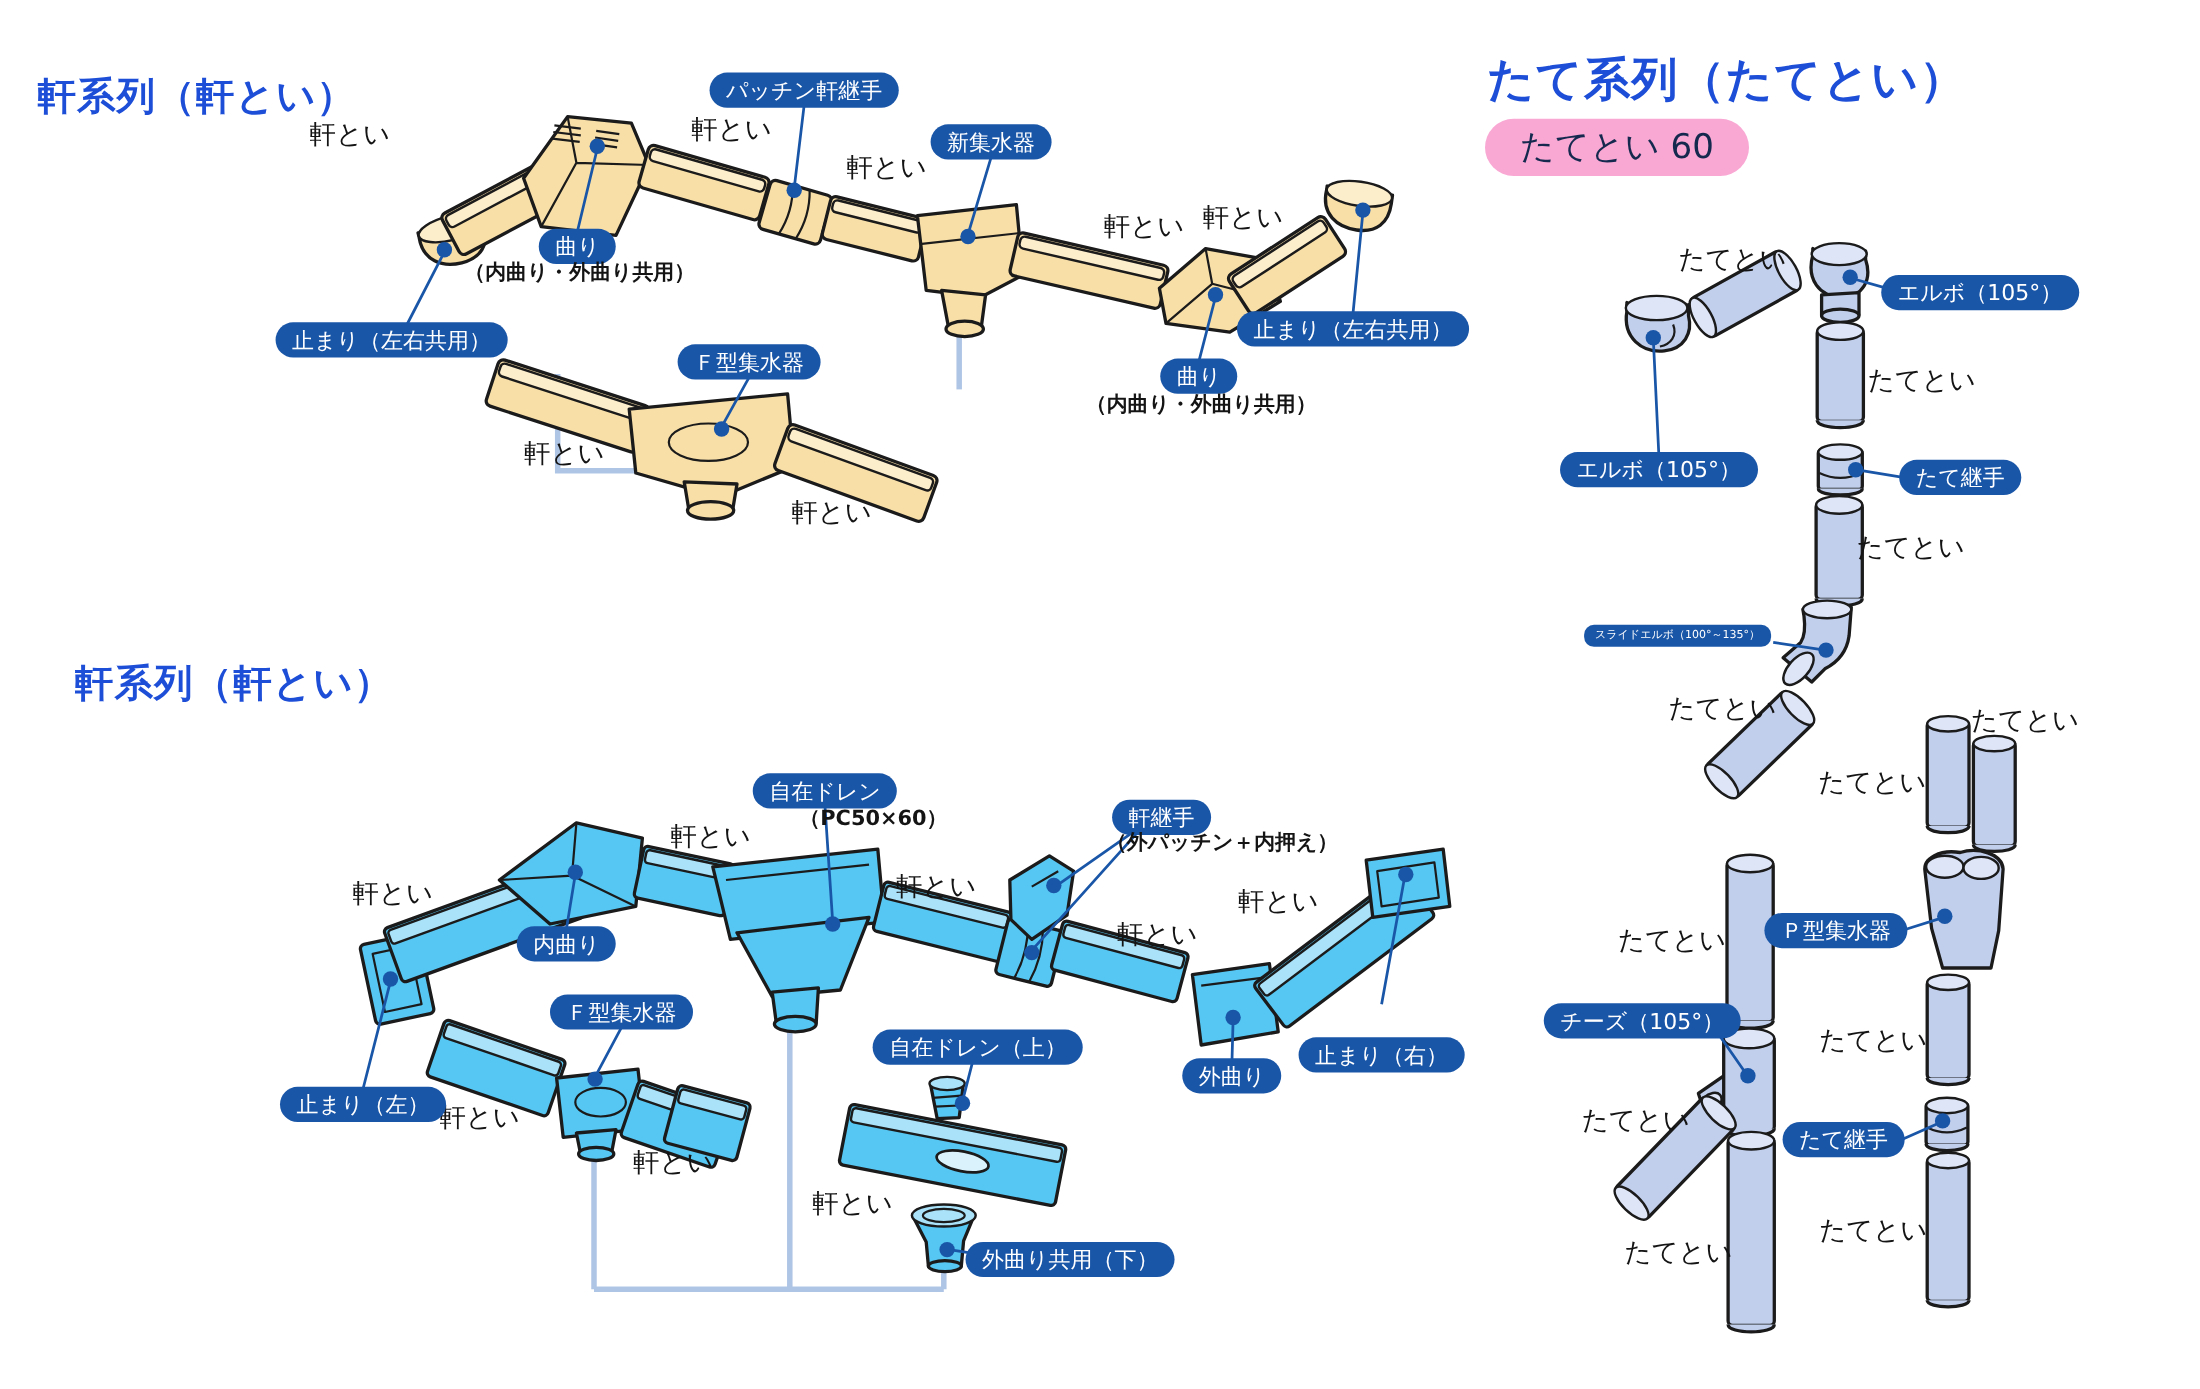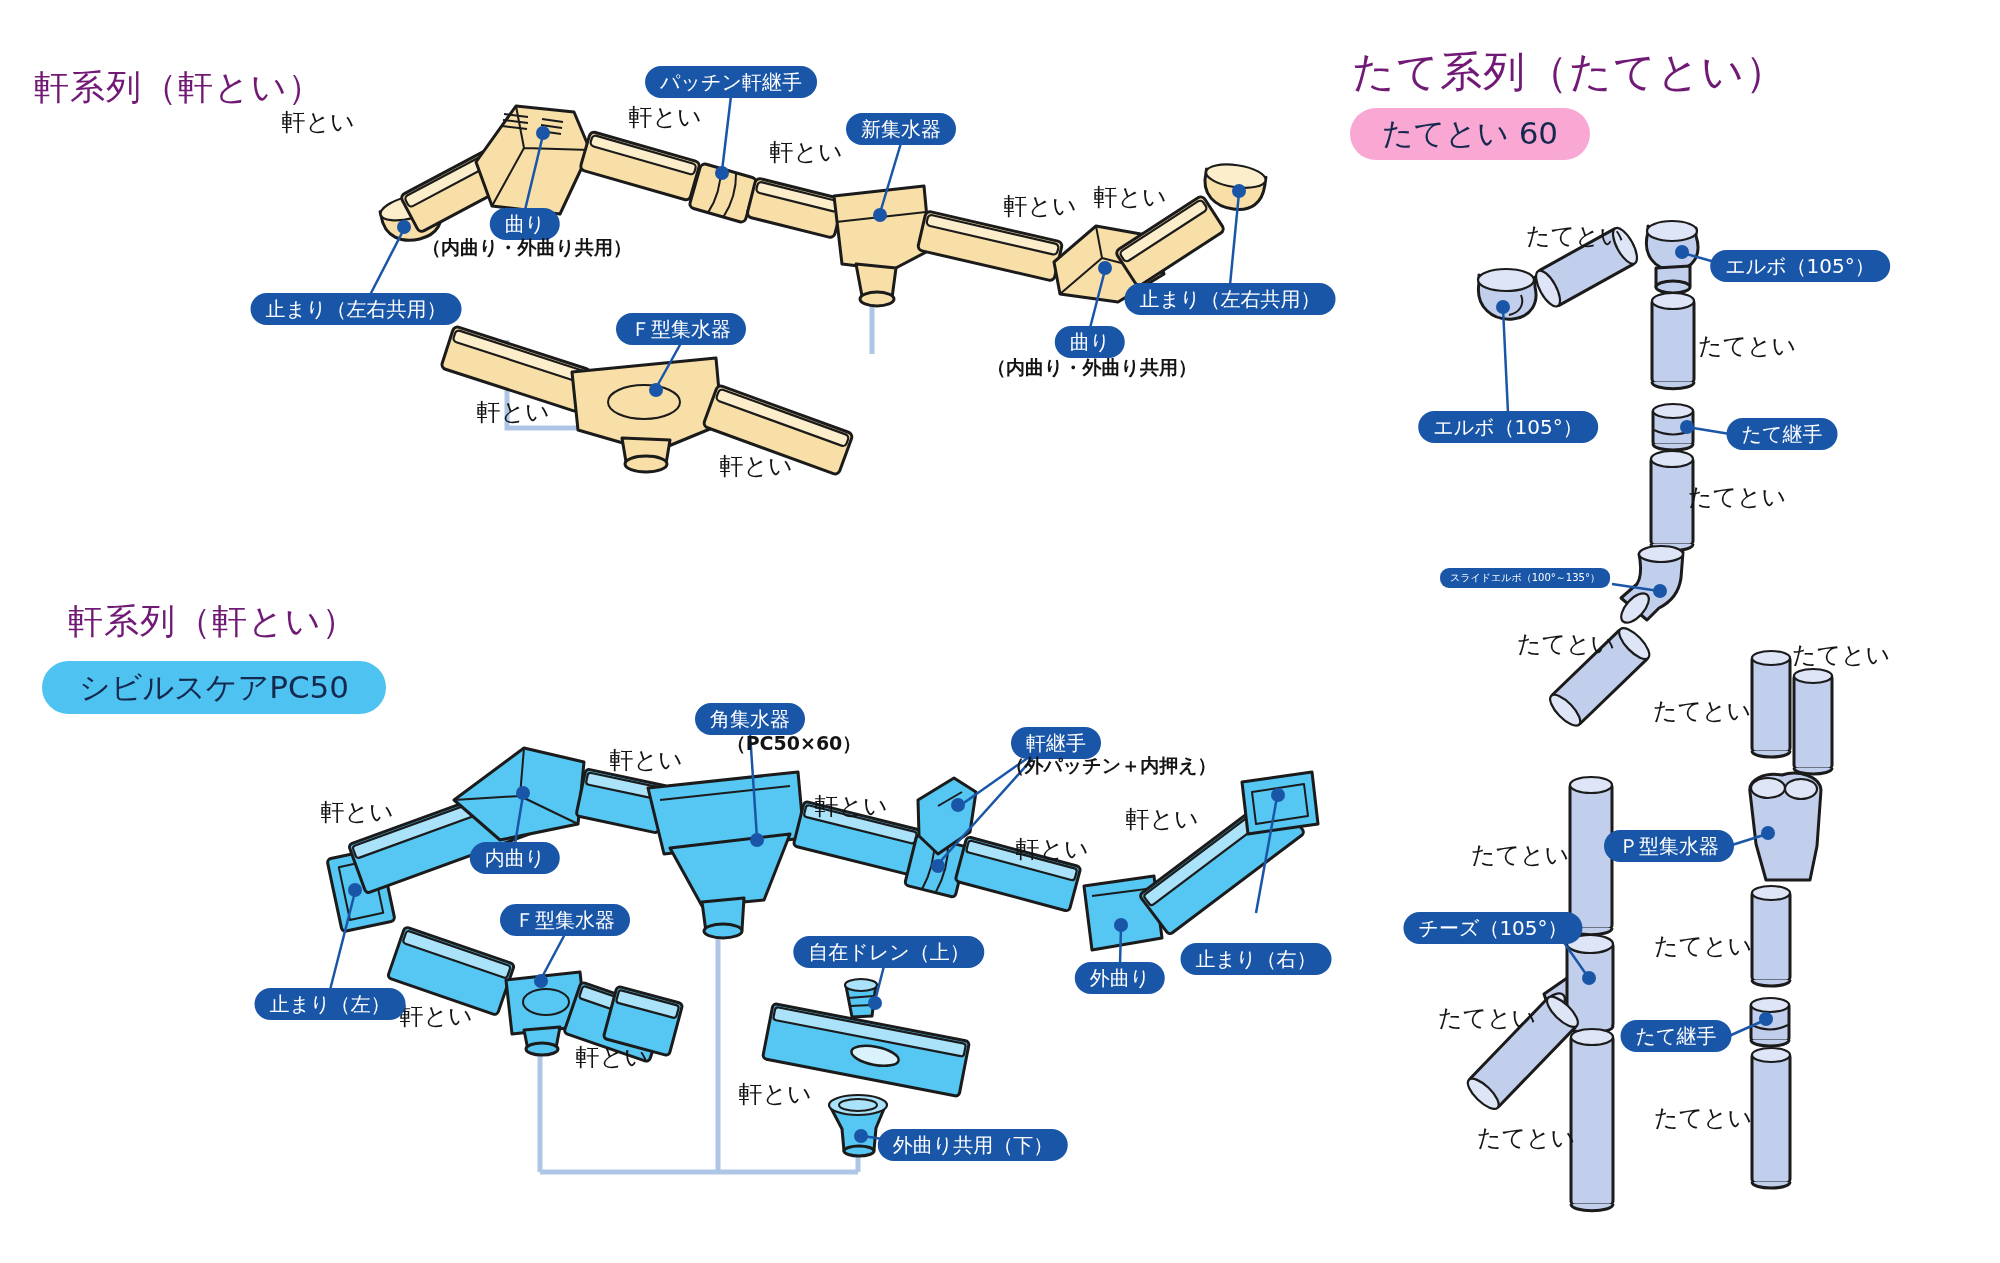--- a/index.html
+++ b/index.html
@@ -10,21 +10,21 @@
   .tanl{fill:#FCEDCB;stroke:#1b1b1b;stroke-width:2.2;stroke-linejoin:round}
   .blu{fill:#56C6F2;stroke:#1b1b1b;stroke-width:3;stroke-linejoin:round}
   .blul{fill:#A9E2F9;stroke:#1b1b1b;stroke-width:2.2;stroke-linejoin:round}
   .per{fill:#C2CFEC;stroke:#1b1b1b;stroke-width:3;stroke-linejoin:round}
   .perl{fill:#DEE5F6;stroke:#1b1b1b;stroke-width:2.2;stroke-linejoin:round}
   .hole{fill:#D9F2FC;stroke:#1b1b1b;stroke-width:2.5}
   .detail{fill:none;stroke:#1b1b1b;stroke-width:2;stroke-linejoin:round}
   .lead{fill:none;stroke:#1A56A8;stroke-width:2.5}
   .dot{fill:#1A56A8;stroke:none}
   .pale{fill:none;stroke:#AFC5E5;stroke-width:5}
-  .heading{position:absolute;font-size:35px;font-weight:400;color:#701a75;white-space:nowrap;letter-spacing:1px;}
+  .heading{position:absolute;font-size:35px;font-weight:700;color:#1d4ed8;white-space:nowrap;letter-spacing:1px;}
   .badge{position:absolute;display:flex;align-items:center;justify-content:center;border-radius:28px;
          font-size:31px;font-weight:500;color:#15294E;white-space:nowrap;}
   .b1{background:#F8D18E}.b2{background:#4EC3F1}.b3{background:#f9a8d4}
   .lbl{position:absolute;transform:translate(-50%,-50%);font-size:24px;color:#141414;white-space:nowrap;}
   .cap{position:absolute;transform:translate(-50%,-50%);font-size:19px;color:#141414;white-space:nowrap;font-weight:bold;}
   .pill{position:absolute;transform:translate(-50%,-50%);background:#1A56A8;color:#ffffff;font-size:20px;
         line-height:1;padding:6px 15px;border-radius:999px;white-space:nowrap;}
   .sq{border-radius:9px;font-size:10px;padding:5px 10px;}
 </style>
 </head>
@@ -338,32 +338,31 @@
 <span class="pill" style="left:901px;top:129px">新集水器</span>
 <span class="pill" style="left:525px;top:224px">曲り</span>
 <span class="cap" style="left:527px;top:248px">（内曲り・外曲り共用）</span>
 <span class="pill" style="left:356px;top:309px">止まり（左右共用）</span>
 <span class="pill" style="left:681px;top:329px">Ｆ型集水器</span>
 <span class="pill" style="left:1090px;top:342px">曲り</span>
 <span class="cap" style="left:1092px;top:368px">（内曲り・外曲り共用）</span>
 <span class="pill" style="left:1230px;top:299px">止まり（左右共用）</span>
 
 <div class="heading" style="left:68px;top:598px">軒系列（軒とい）</div>
-<div class="badge b2" style="left:42px;top:661px;width:344px;height:53px">シビルスケアPC50</div>
 
 <span class="lbl" style="left:357px;top:812px">軒とい</span>
 <span class="lbl" style="left:851px;top:806px">軒とい</span>
 <span class="lbl" style="left:646px;top:760px">軒とい</span>
 <span class="lbl" style="left:1052px;top:849px">軒とい</span>
 <span class="lbl" style="left:1162px;top:819px">軒とい</span>
 <span class="lbl" style="left:436px;top:1016px">軒とい</span>
 <span class="lbl" style="left:612px;top:1057px">軒とい</span>
 <span class="lbl" style="left:775px;top:1094px">軒とい</span>
 
-<span class="pill" style="left:750px;top:719px">角集水器</span>
+<span class="pill" style="left:750px;top:719px">自在ドレン</span>
 <span class="cap" style="left:794px;top:744px">（PC50×60）</span>
 <span class="pill" style="left:1056px;top:743px">軒継手</span>
 <span class="cap" style="left:1111px;top:766px">（外パッチン＋内押え）</span>
 <span class="pill" style="left:515px;top:858px">内曲り</span>
 <span class="pill" style="left:330px;top:1004px">止まり（左）</span>
 <span class="pill" style="left:565px;top:920px">Ｆ型集水器</span>
 <span class="pill" style="left:889px;top:952px">自在ドレン（上）</span>
 <span class="pill" style="left:973px;top:1145px">外曲り共用（下）</span>
 <span class="pill" style="left:1120px;top:978px">外曲り</span>
 <span class="pill" style="left:1256px;top:959px">止まり（右）</span>

